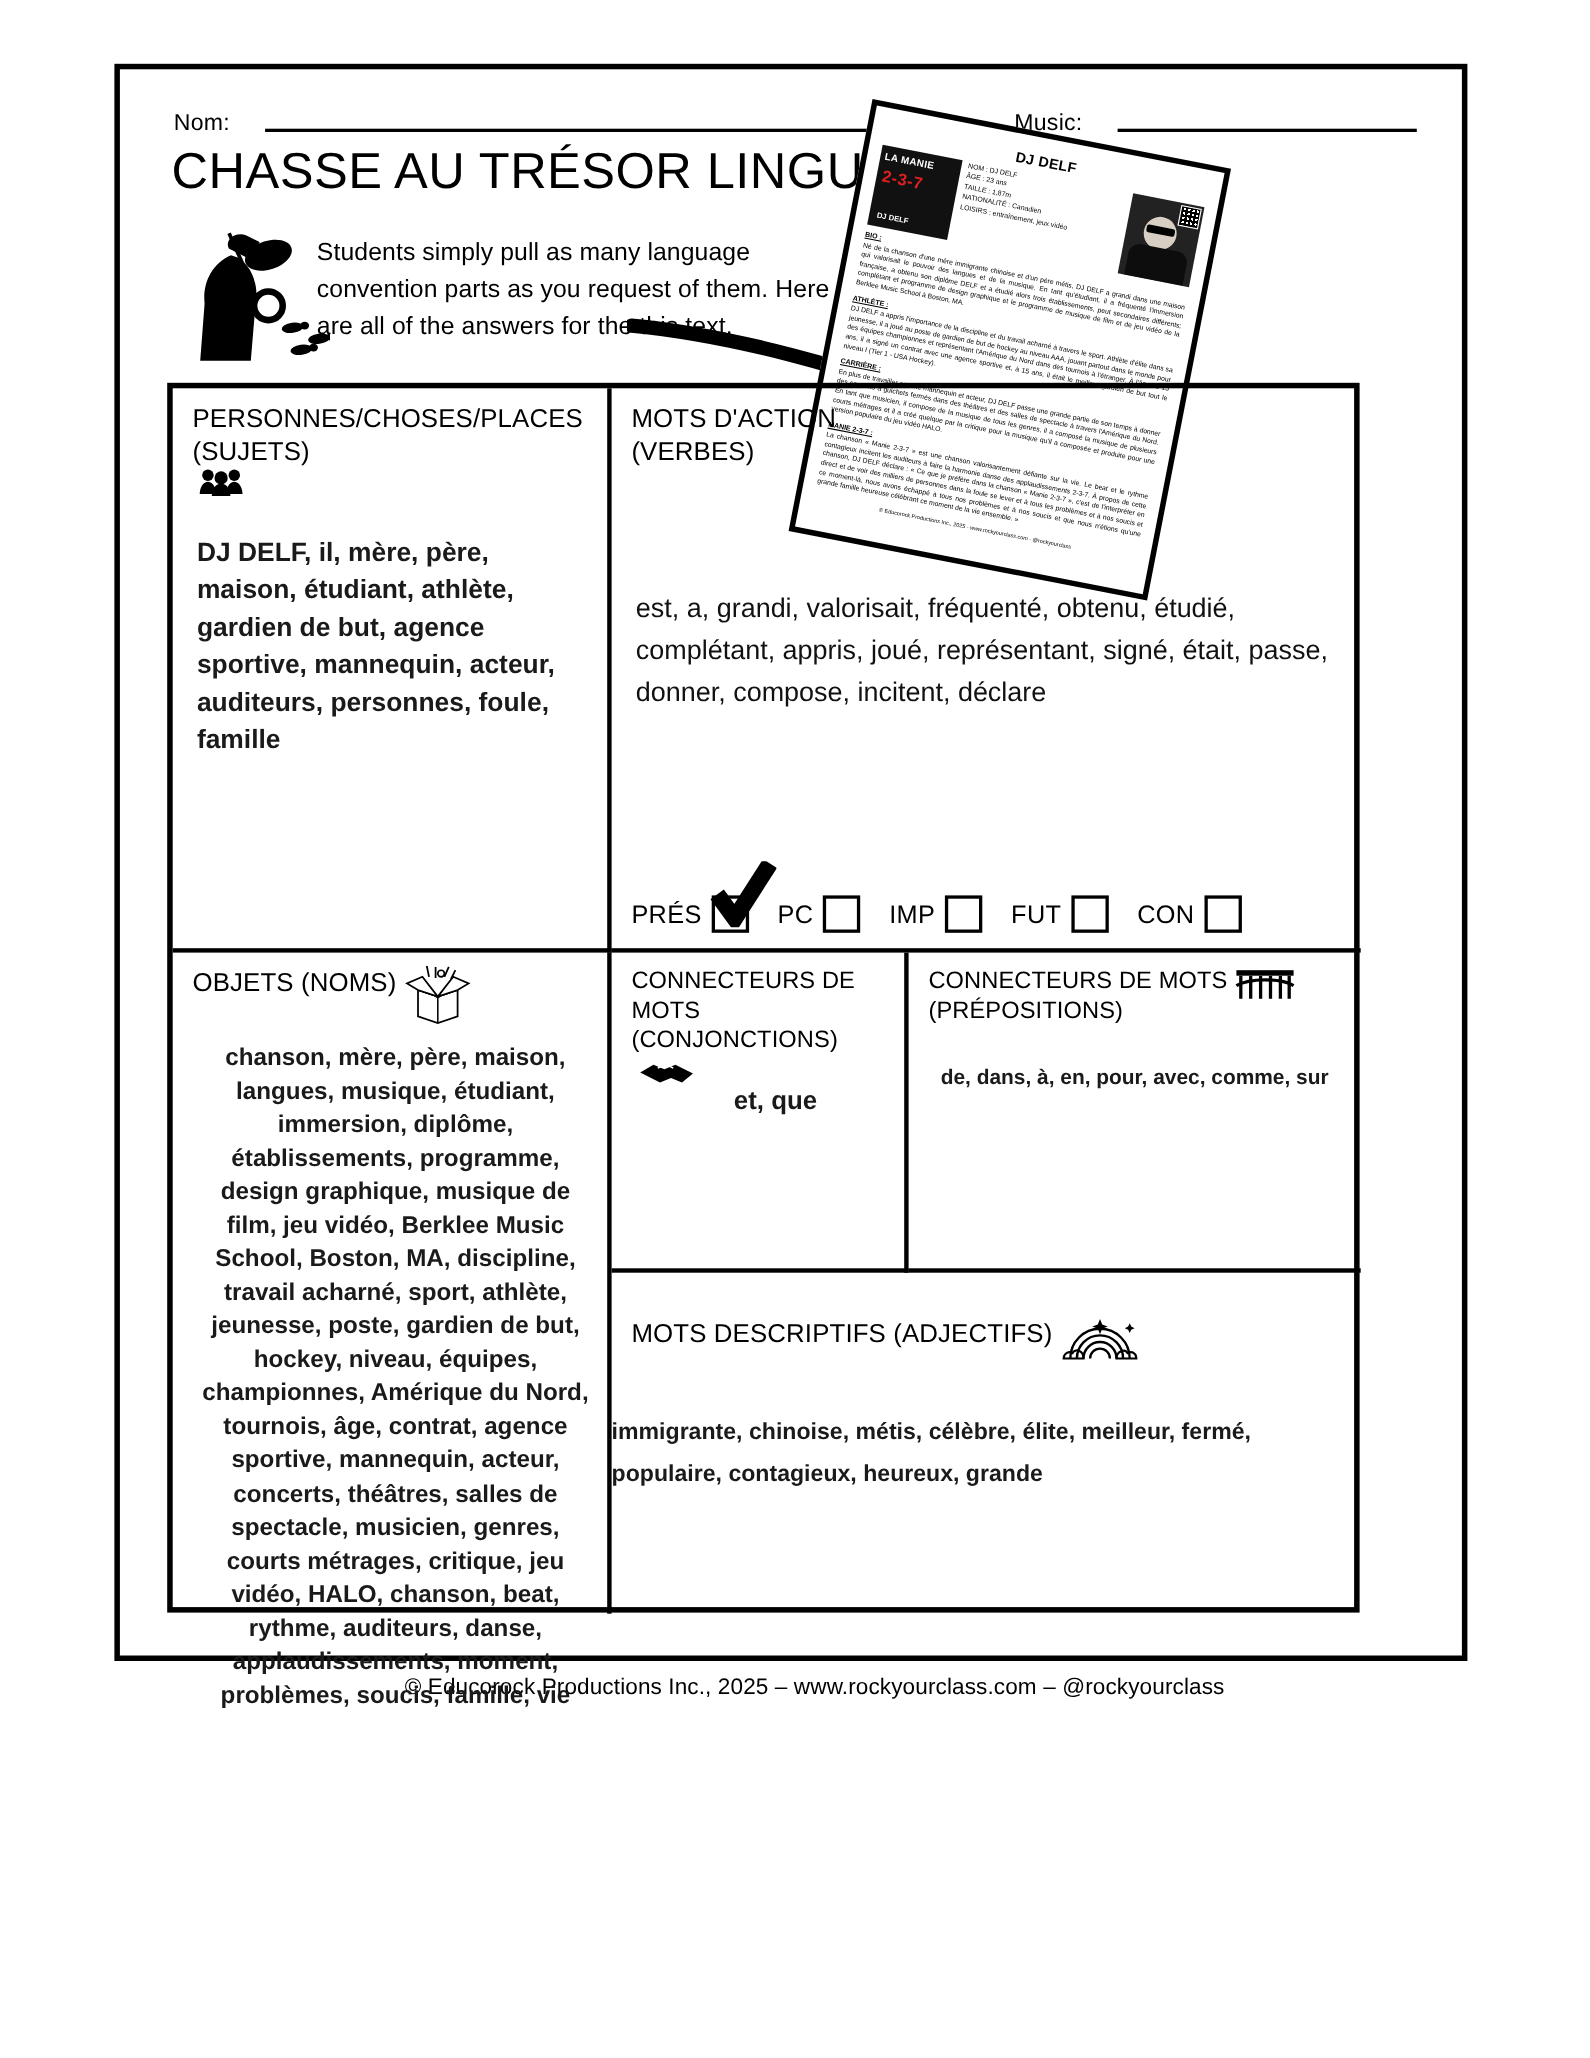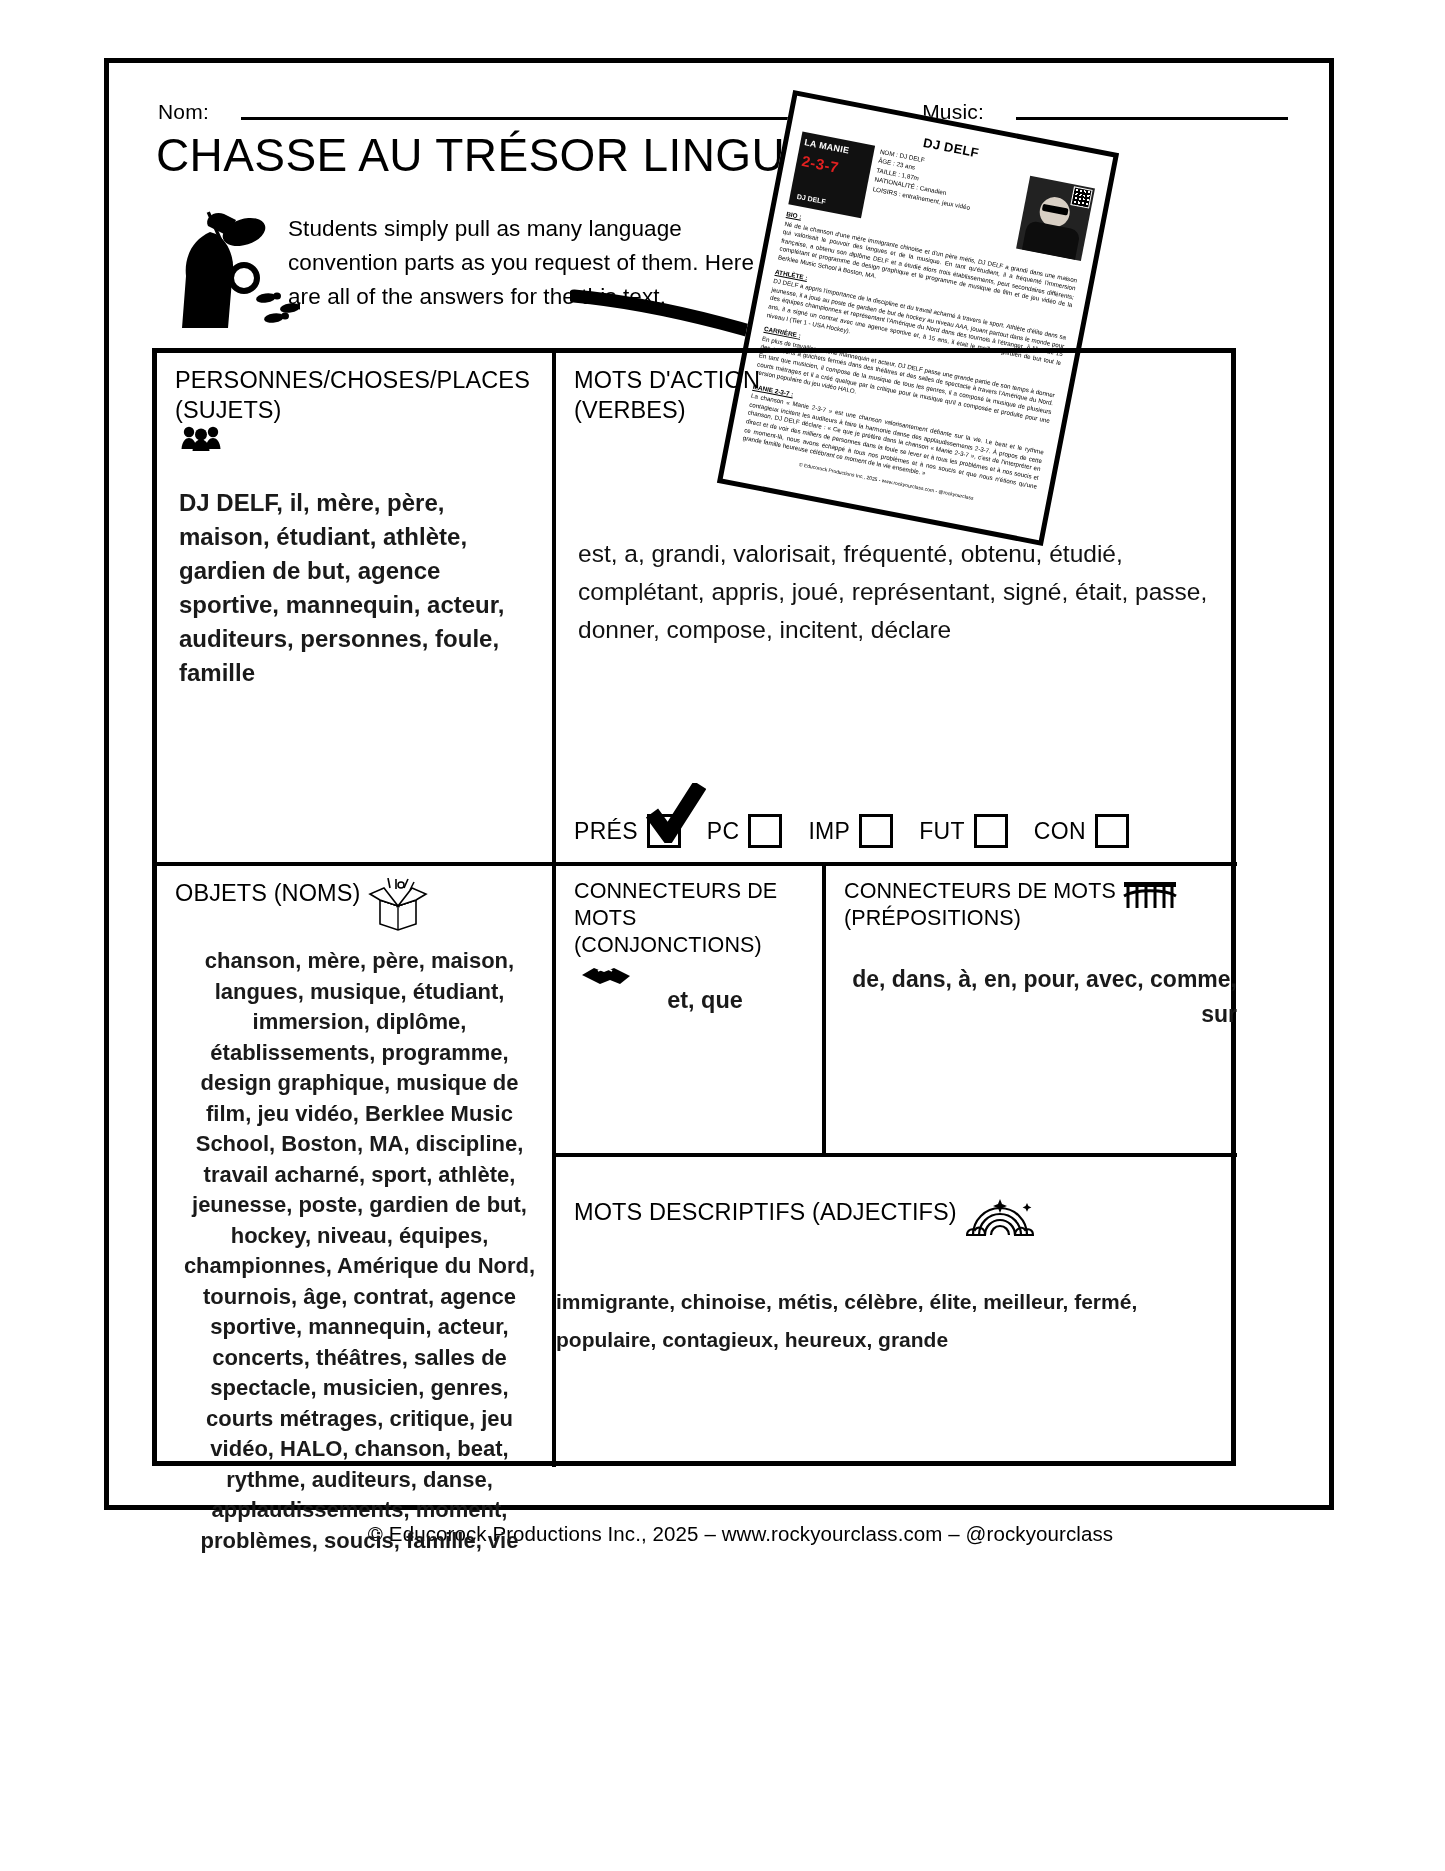--- a/index.html
+++ b/index.html
@@ -256,22 +256,22 @@
     left: 22px; top: 80px; right: 12px;
     font-size: 22px; line-height: 30.5px; text-align: center;
   }
   .ans-conj {
     left: 0; right: 0; top: 118px;
     text-align: center;
     font-size: 23.5px; line-height: 33px; margin-left: 32px;
   }
   .ans-prep {
     left: 0; right: 0; top: 96px;
-    text-align: right;
-    font-size: 23px; line-height: 35px;
+    text-align: center;
+    font-size: 19px; line-height: 35px;
   }
   .ans-adj {
     left: 0; right: 0; top: 98px;
     font-size: 21px; line-height: 38px;
   }
 
   
   .tense-row {
     position: absolute;
     left: 18px;

